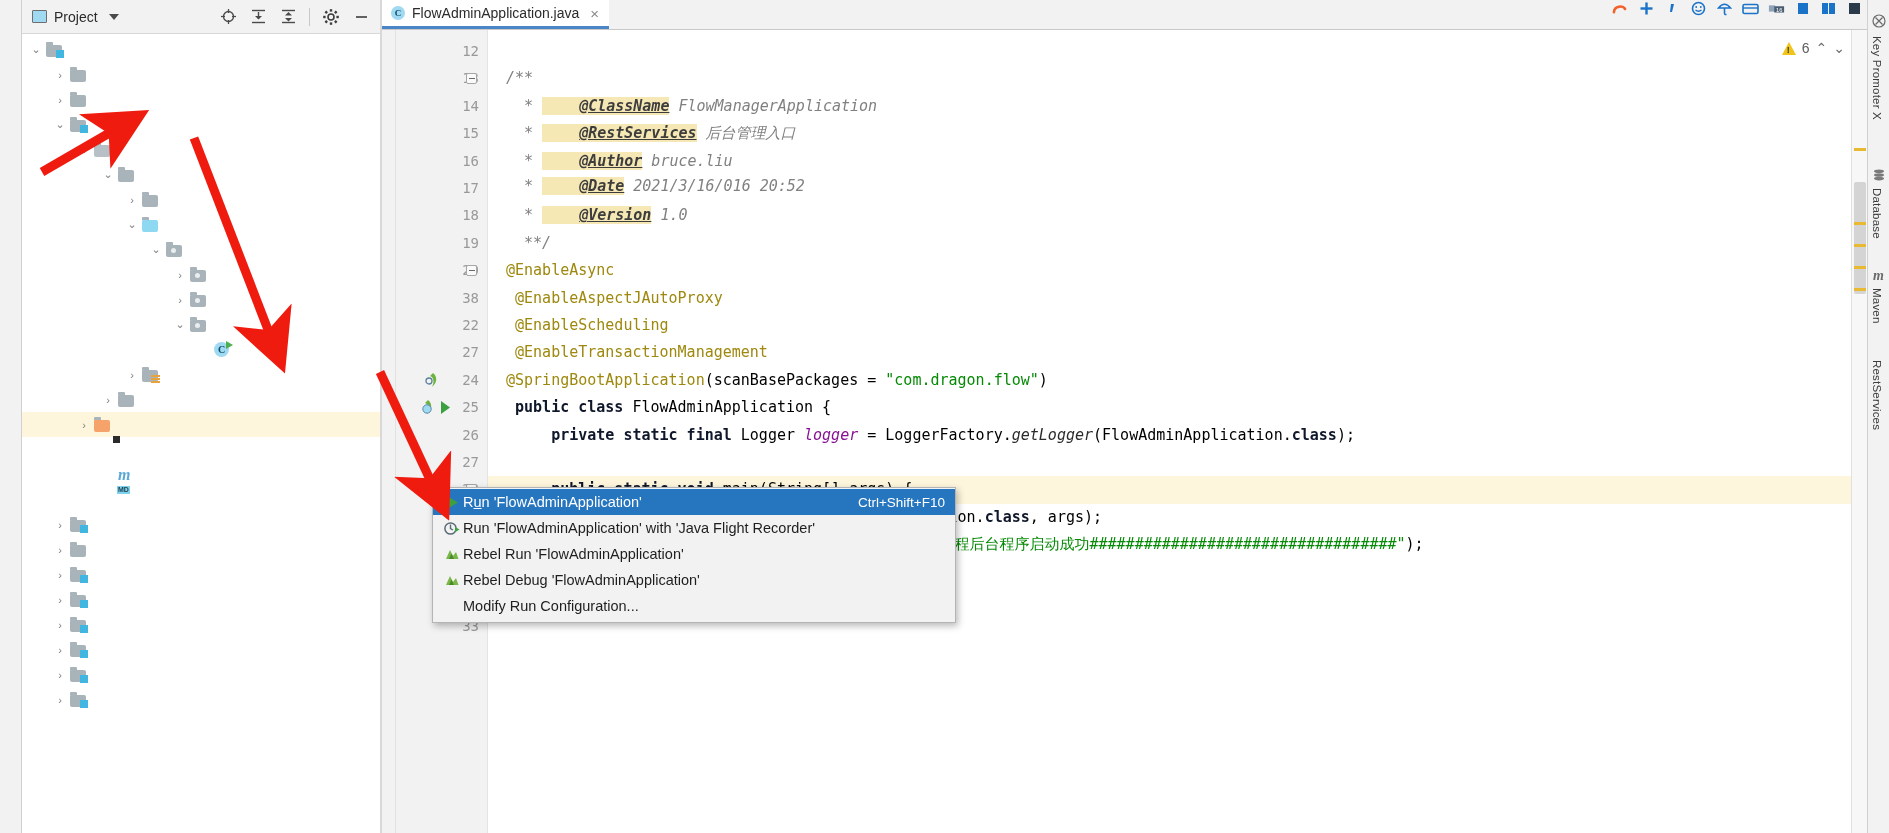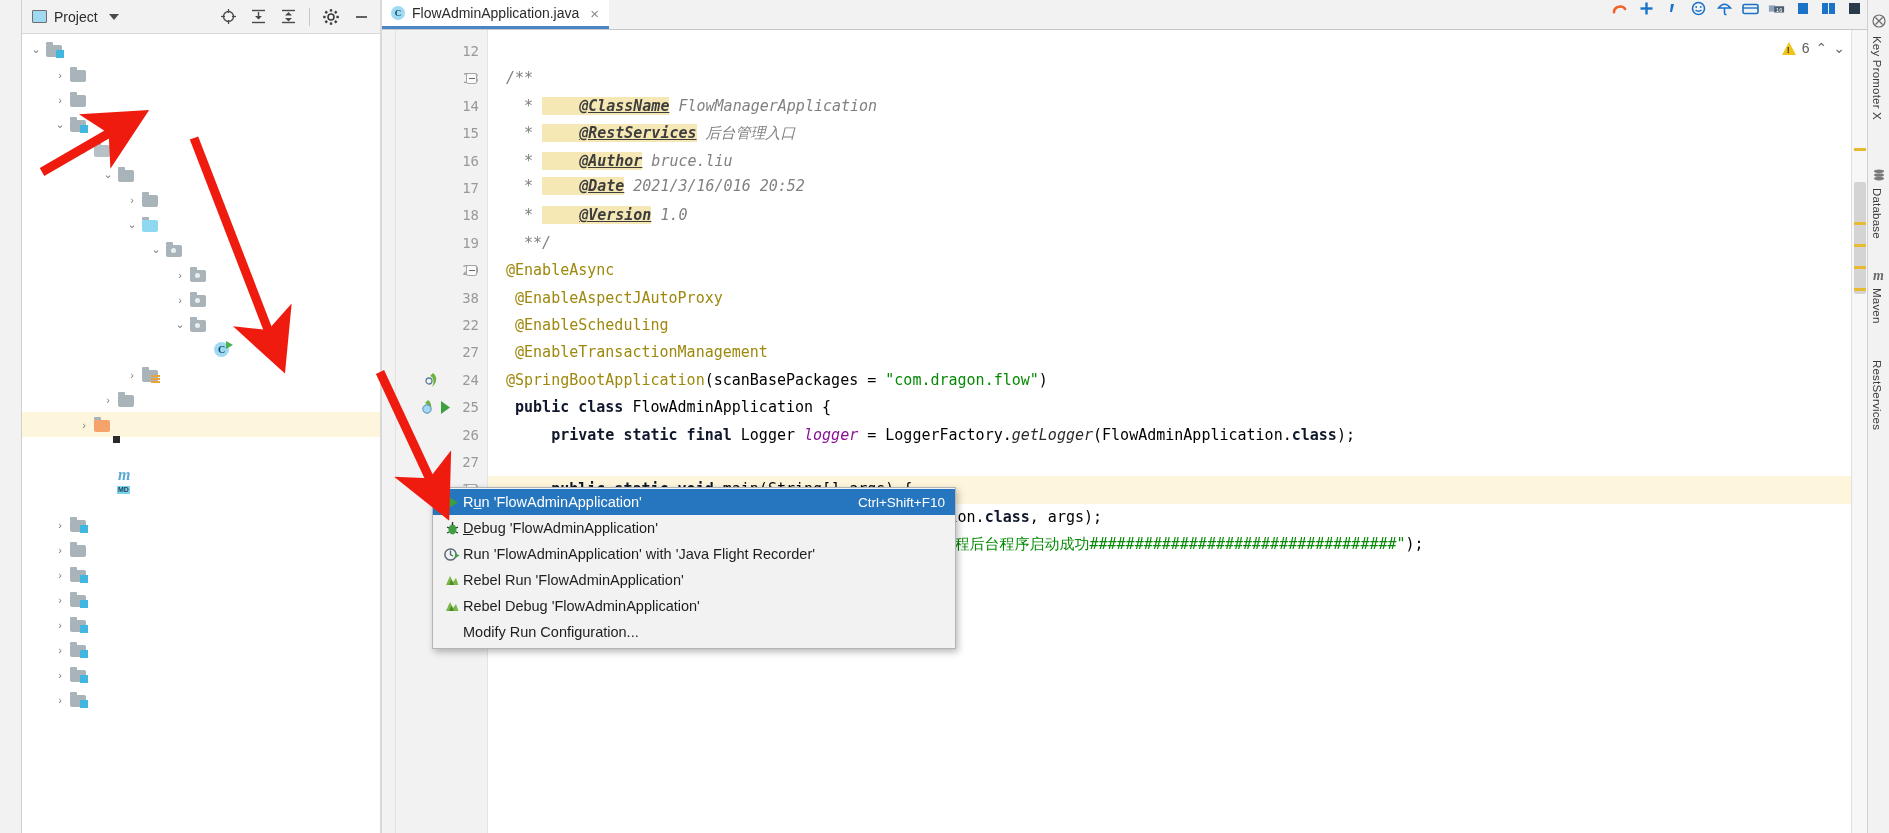--- a/index.html
+++ b/index.html
@@ -818,33 +818,20 @@
         <span class="ctx-ico">
           <svg width="15" height="15" viewBox="0 0 15 15">
             <path d="M2 1 L13 7.5 L2 14 Z" fill="#3c9f40"></path>
           </svg>
         </span>
         <span class="ctx-text">R<u>u</u>n 'FlowAdminApplication'</span>
         <span class="ctx-short">Ctrl+Shift+F10</span>
       </div>
       <div class="ctx-item">
         <span class="ctx-ico">
-          <svg width="15" height="15" viewBox="0 0 15 15">
-            <ellipse cx="7.5" cy="8.5" rx="4" ry="5" fill="#3c9f40"></ellipse>
-            <line x1="7.5" y1="1" x2="7.5" y2="4" stroke="#2b2b2b" stroke-width="1.3"></line>
-            <line x1="2" y1="6" x2="4" y2="7" stroke="#2b2b2b" stroke-width="1.2"></line>
-            <line x1="13" y1="6" x2="11" y2="7" stroke="#2b2b2b" stroke-width="1.2"></line>
-            <line x1="2" y1="12" x2="4" y2="11" stroke="#2b2b2b" stroke-width="1.2"></line>
-            <line x1="13" y1="12" x2="11" y2="11" stroke="#2b2b2b" stroke-width="1.2"></line>
-          </svg>
-        </span>
-        <span class="ctx-text"><u>D</u>ebug 'FlowAdminApplication'</span>
-      </div>
-      <div class="ctx-item">
-        <span class="ctx-ico">
           <svg width="16" height="15" viewBox="0 0 16 15">
             <circle cx="6.5" cy="7.5" r="5.6" fill="none" stroke="#5a6b78" stroke-width="1.5"></circle>
             <path d="M6.5 3.5 L6.5 7.5 L9 9" fill="none" stroke="#5a6b78" stroke-width="1.4"></path>
             <path d="M11 6 L15.5 8.6 L11 11.2 Z" fill="#3c9f40"></path>
           </svg>
         </span>
         <span class="ctx-text">Run 'FlowAdminApplication' with 'Java Flight Recorder'</span>
       </div>
       <div class="ctx-item">
         <span class="ctx-ico">

